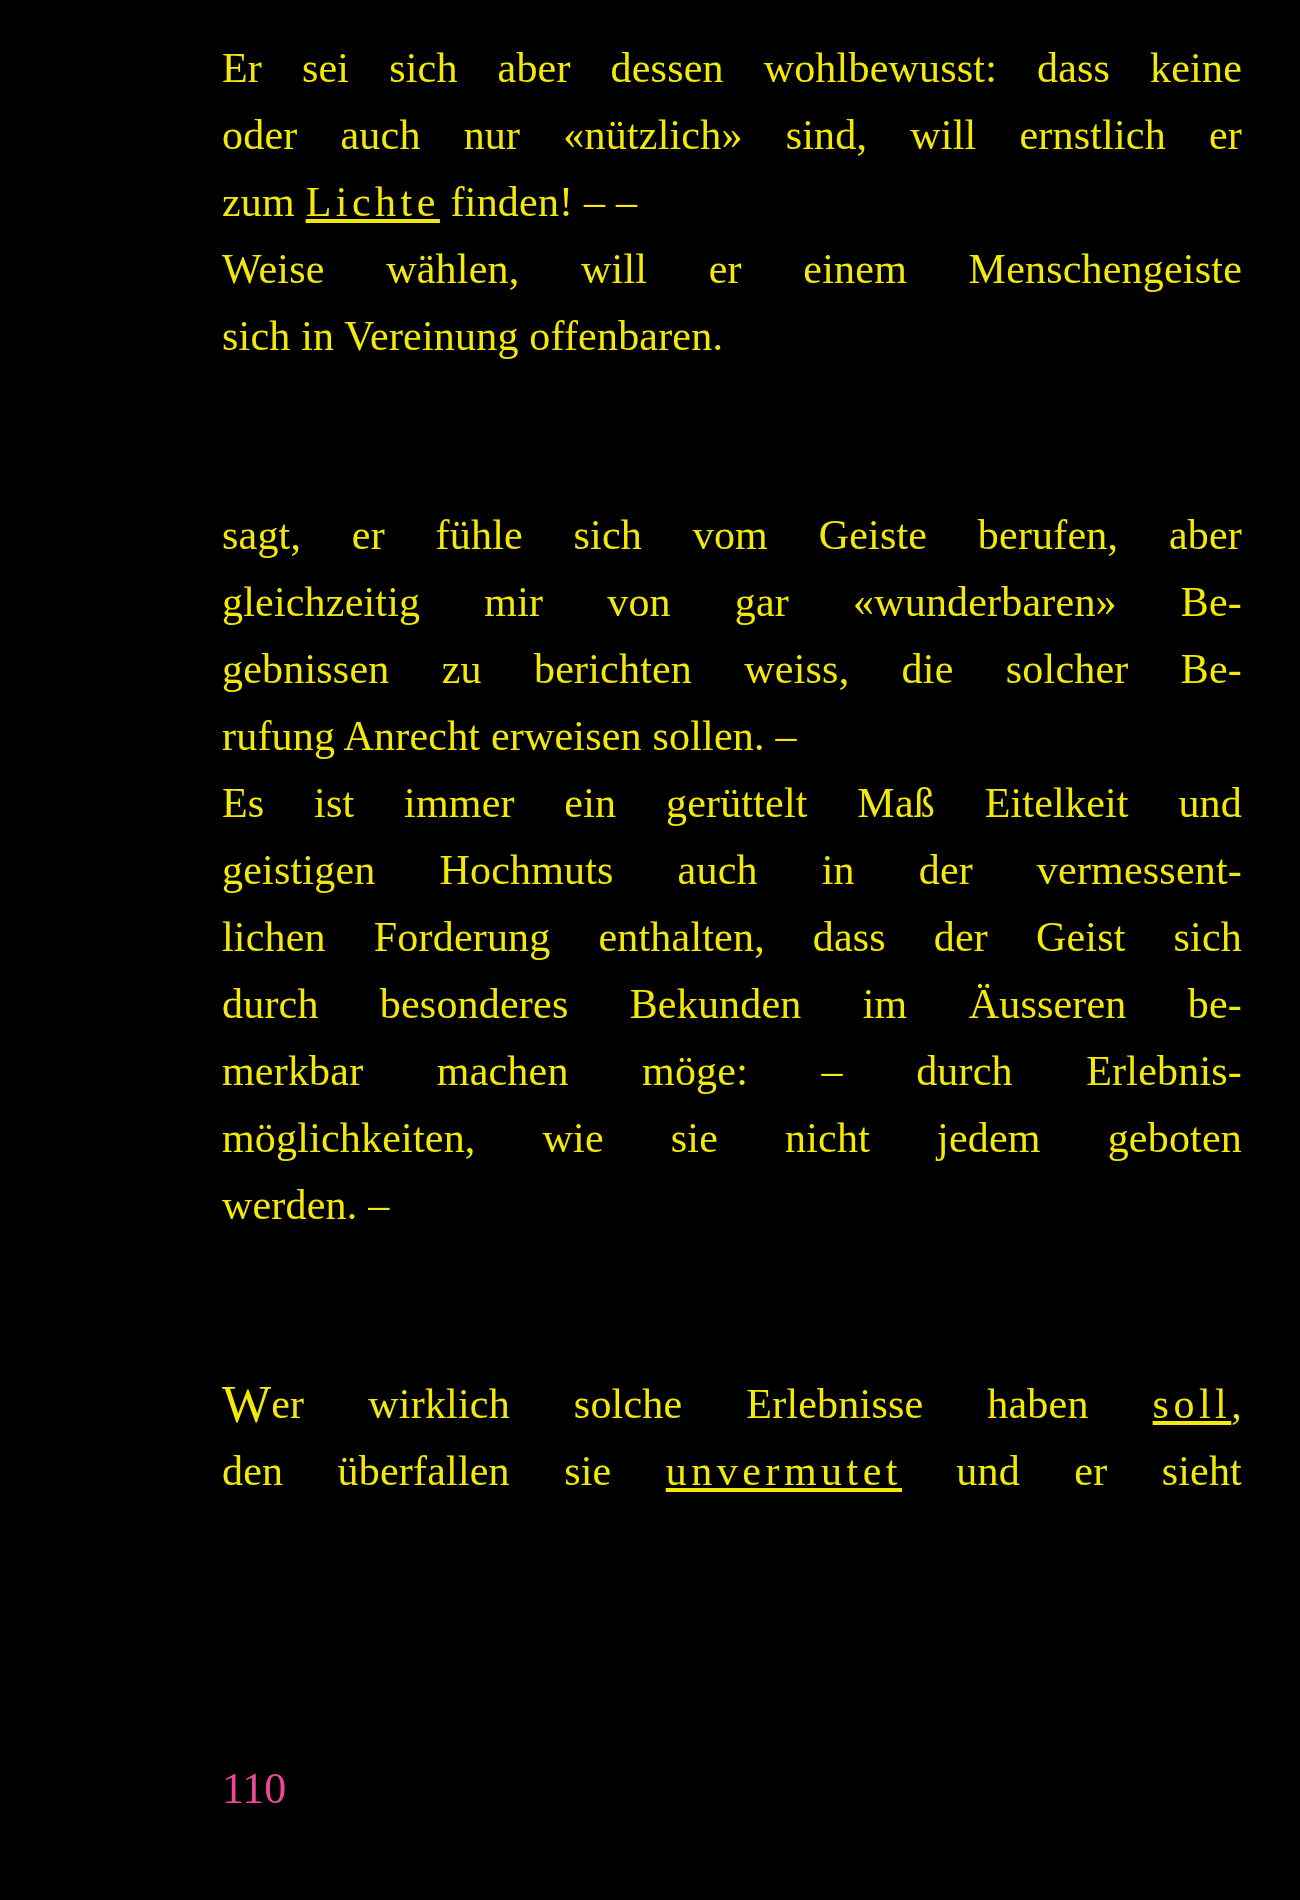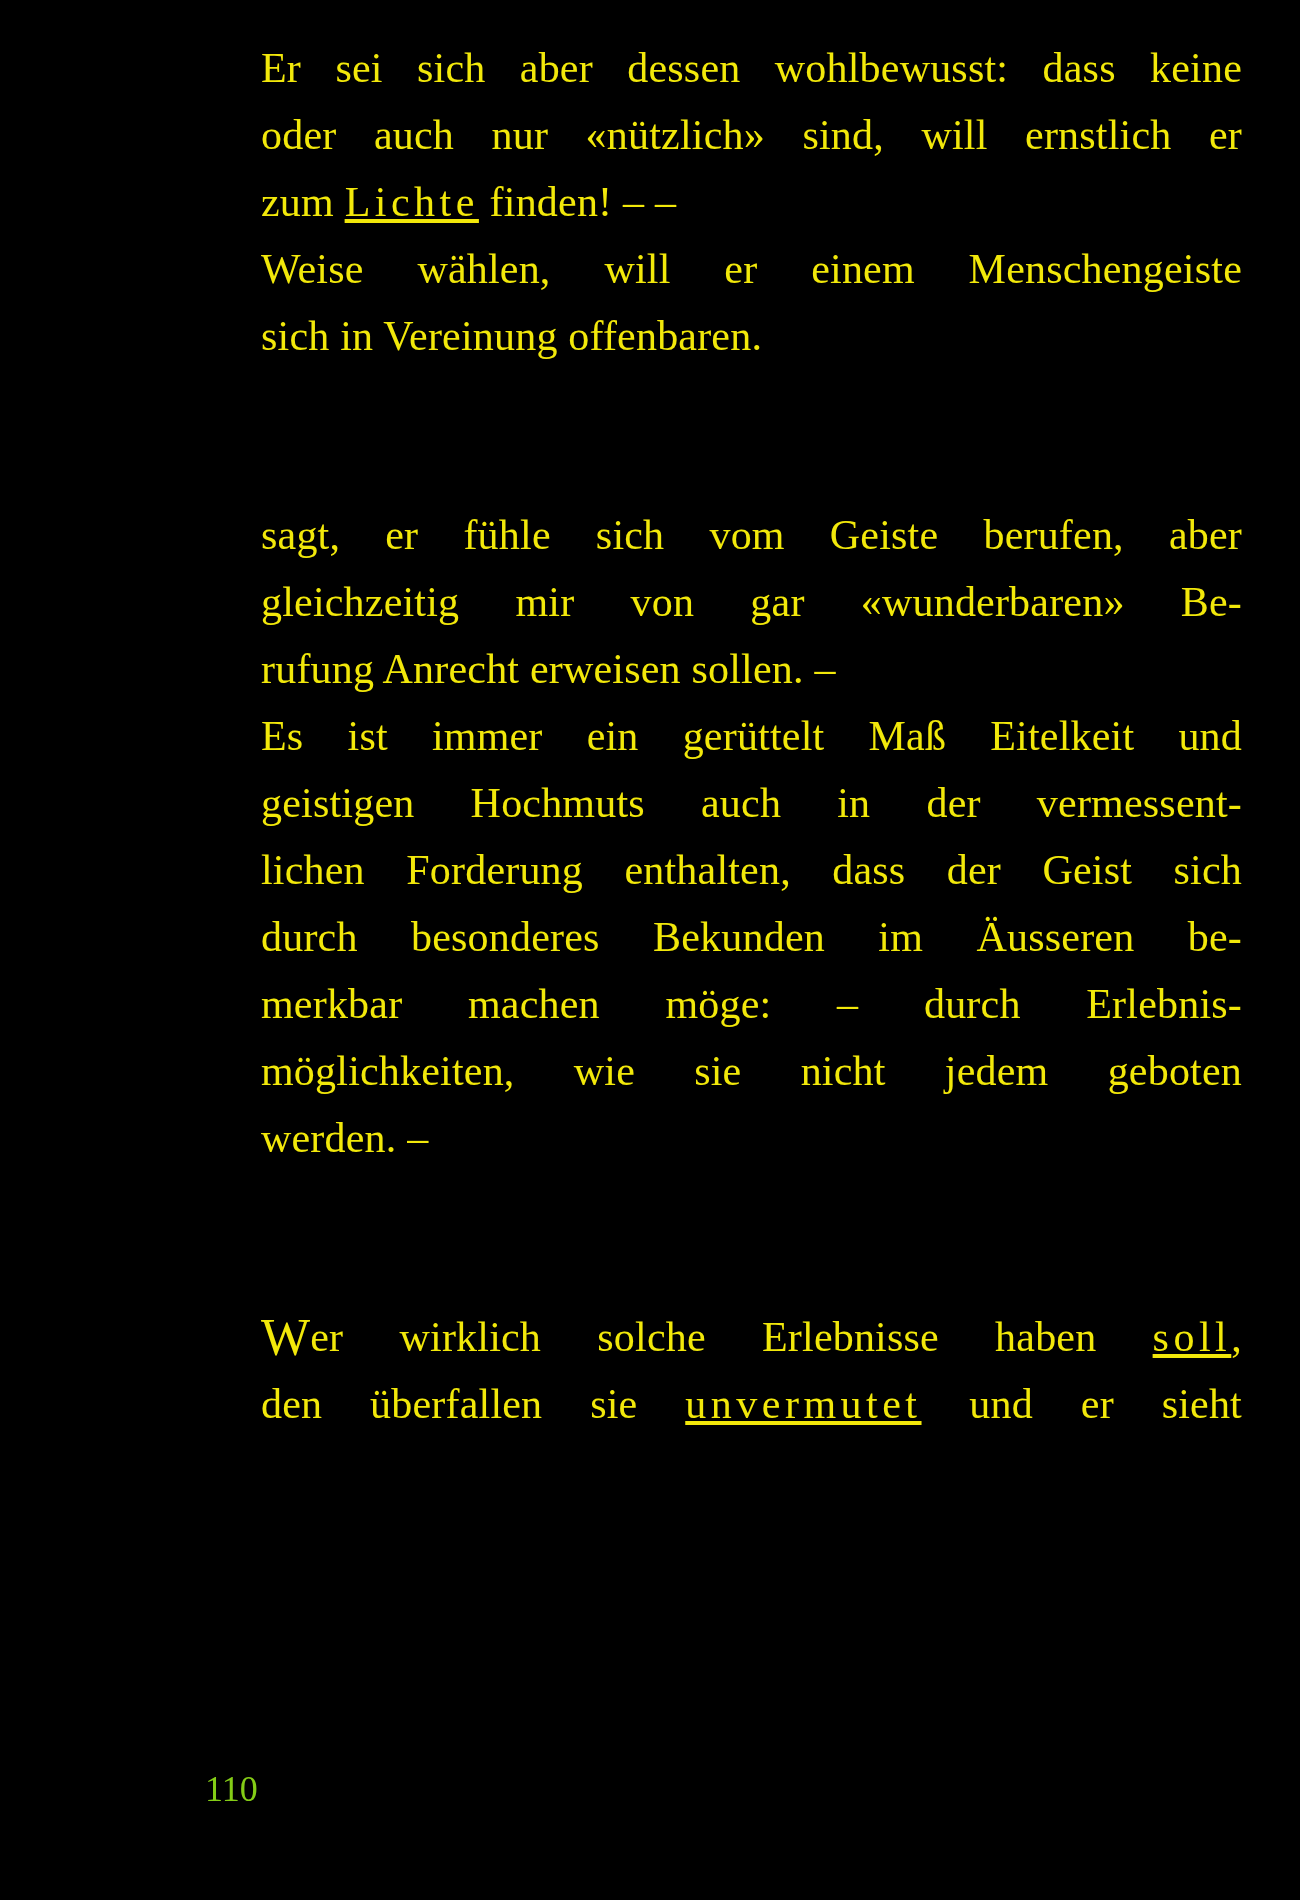--- a/index.html
+++ b/index.html
@@ -33,46 +33,45 @@
     text-align: justify;
     text-justify: inter-word;
     letter-spacing: 0.2px;
     margin: 0;
   }
   .para .line {
     display: block;
     text-align: justify;
     text-align-last: justify;
     white-space: pre;
-    margin-left: 39px;
   }
   .para .line.last {
     text-align-last: left;
   }
   .gap-large {
     height: 132px;
   }
   .dropcap {
     font-size: 52px;
     line-height: 0;
     vertical-align: baseline;
     position: relative;
     top: 4px;
   }
   .spaced {
     letter-spacing: 4.5px;
     text-decoration: underline;
   }
   .page-number {
     position: absolute;
-    left: 205px;
+    left: 222px;
     top: 1764px;
-    font-size: 36px;
+    font-size: 44px;
     line-height: 50px;
-    color: #84cc16;
+    color: #ec4899;
   }
 </style>
 </head>
 <body>
 
 <div class="page">
 
   <div class="text-column">
 
     <div class="para">
@@ -81,20 +80,21 @@
       <span class="line last">zum <span class="spaced">Lichte</span> finden! – –</span>
       <span class="line">Weise wählen, will er einem Menschengeiste</span>
       <span class="line last">sich in Vereinung offenbaren.</span>
     </div>
 
     <div class="gap-large"></div>
 
     <div class="para">
       <span class="line">sagt, er fühle sich vom Geiste berufen, aber</span>
       <span class="line">gleichzeitig mir von gar «wunderbaren» Be-</span>
+      <span class="line">gebnissen zu berichten weiss, die solcher Be-</span>
       <span class="line last">rufung Anrecht erweisen sollen. –</span>
       <span class="line">Es ist immer ein gerüttelt Maß Eitelkeit und</span>
       <span class="line">geistigen Hochmuts auch in der vermessent-</span>
       <span class="line">lichen Forderung enthalten, dass der Geist sich</span>
       <span class="line">durch besonderes Bekunden im Äusseren be-</span>
       <span class="line">merkbar machen möge: – durch Erlebnis-</span>
       <span class="line">möglichkeiten, wie sie nicht jedem geboten</span>
       <span class="line last">werden. –</span>
     </div>
 

